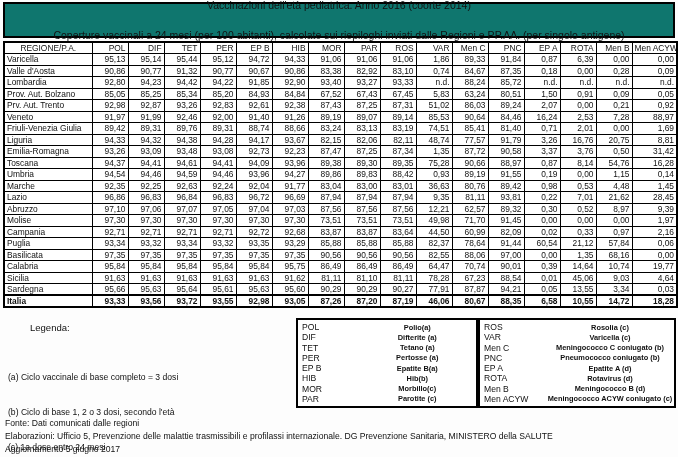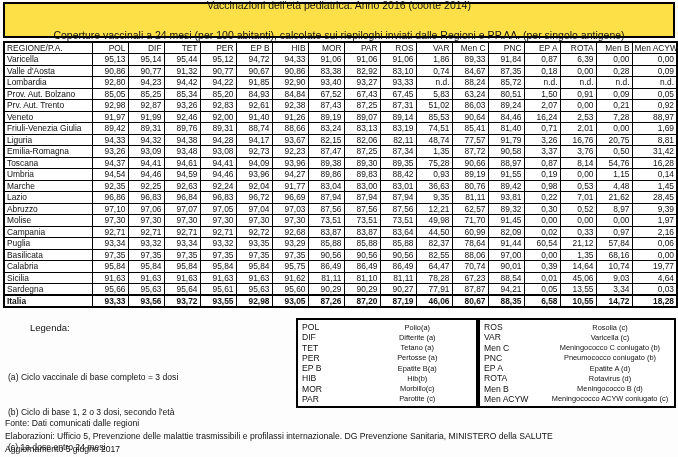--- a/index.html
+++ b/index.html
@@ -4,54 +4,54 @@
 <style>
   * { box-sizing: border-box; margin: 0; padding: 0; }
   html,body { background:#e8e8e8; }
   body { font-family: "Liberation Sans", sans-serif; color:#111; }
   .page { position: relative; width: 678px; height: 457px; background: #fdfdfd; margin: 0 auto; overflow: hidden; }
 
   .title-box {
     position: absolute; left: 3px; top: 2px; width: 672px; height: 36px;
     border: 2px solid #000; display: flex; flex-direction: column;
     justify-content: center; align-items: center; gap: 18px;
-    font-size: 10.5px; text-align: center; background:#fde047;
+    font-size: 10.5px; text-align: center; background:#0f766e;
   }
 
   table.vax-table {
     position: absolute; left: 3px; top: 41px; width: 673px;
     border-collapse: collapse; table-layout: fixed;
     border: 2px solid #000; background:#fff;
   }
   .vax-table th, .vax-table td {
     border: 1px solid #000; font-size: 8.4px; font-weight: 400;
     height: 11.5px; line-height: 10px; padding: 0 2px;
     overflow: hidden; white-space: nowrap;
   }
-  .vax-table th.region-col { width: 88px; text-align: left; }
+  .vax-table th.region-col { width: 88px; text-align: center; }
   .vax-table th.num-col { width: 36px; text-align: right; }
   .vax-table th.last-col { width: 45px; }
   .vax-table td.region-cell { text-align: left; }
   .vax-table td.value-cell { text-align: right; }
   .vax-table tr.total-row td { font-weight: 700; border-top: 2px solid #000; }
 
   .legend-heading { position: absolute; left: 30px; top: 322px; font-size: 9.5px; }
   .footnotes { position: absolute; left: 8px; top: 348px; width: 285px; }
   .footnotes div { font-size: 8.6px; line-height: 12px; margin-top: 23px; }
 
   .legend-box {
     position: absolute; top: 318px; height: 90px; border: 2px solid #000;
     display: flex; flex-direction: column; justify-content: space-between;
     padding: 2px 0; background:#fff;
   }
   .legend-box.box1 { left: 296px; width: 182px; }
   .legend-box.box2 { left: 478px; width: 198px; }
   .legend-row { display: flex; align-items: center; }
   .legend-abbr { width: 34%; padding-left: 4px; font-size: 8.6px; }
-  .legend-desc { flex: 1; text-align: center; font-size: 7.4px; }
+  .legend-desc { flex: 1; text-align: center; font-size: 7.4px; font-weight: bold; }
 
   .footer { position: absolute; left: 5px; top: 417px; width: 670px; }
   .footer div { font-size: 8.6px; line-height: 13px; }
 </style>
 </head>
 <body>
 
 <div class="page">
 
   <div class="title-box">

